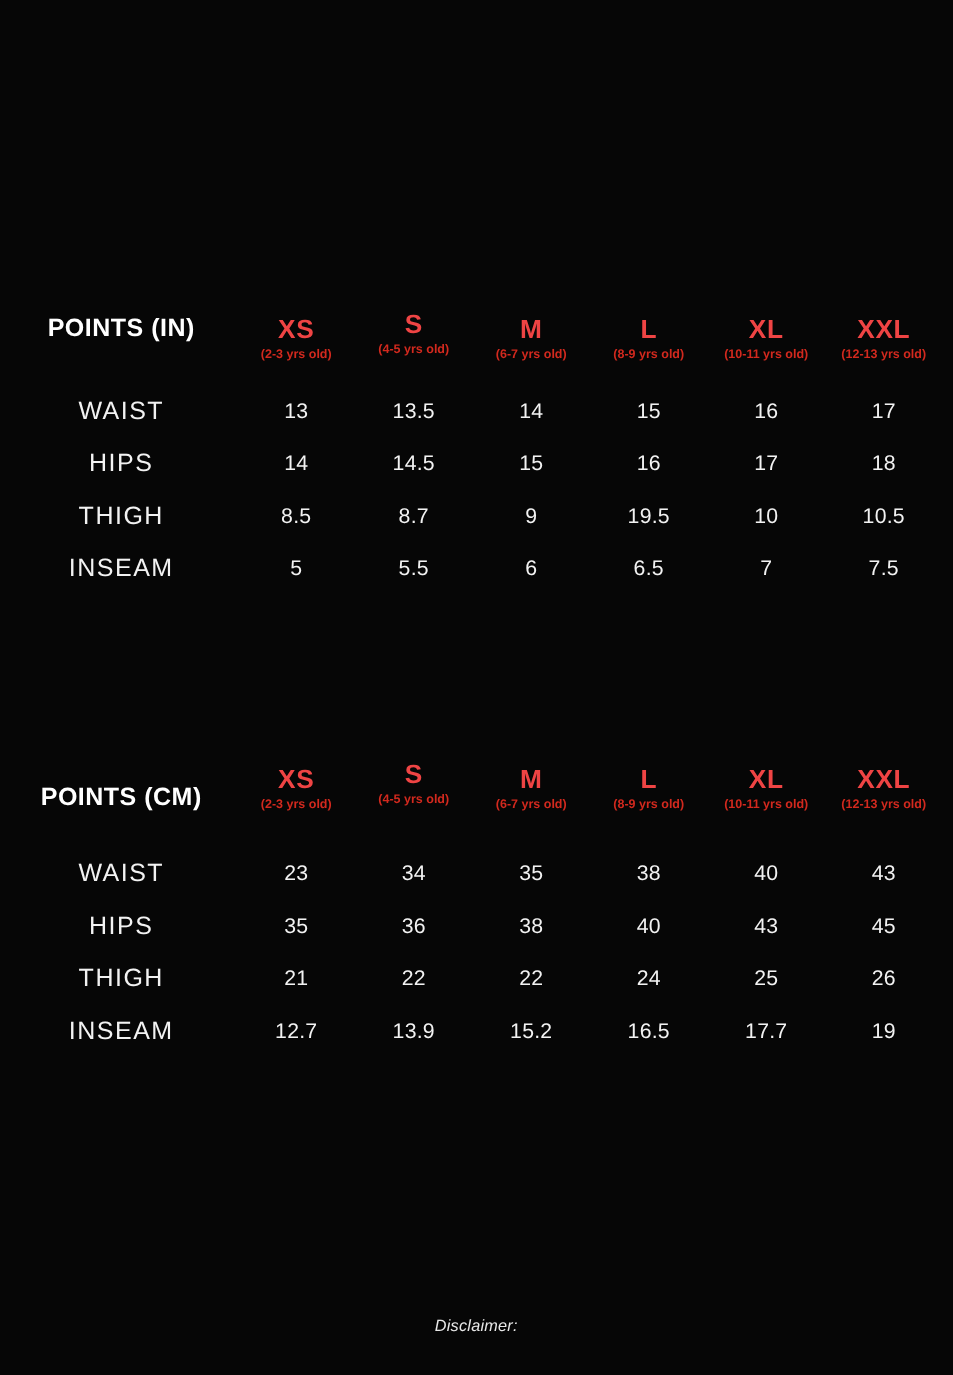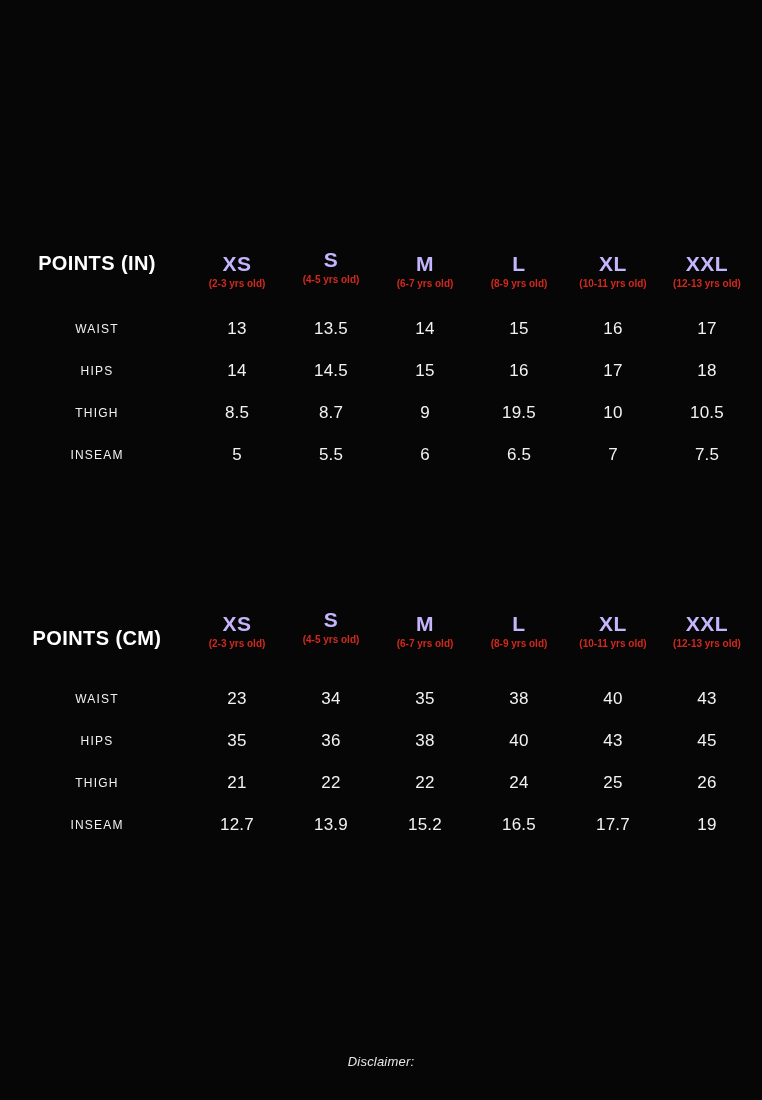--- a/index.html
+++ b/index.html
@@ -61,36 +61,36 @@
   .size-cell {
     display: flex;
     flex-direction: column;
     align-items: center;
     padding-top: 13px;
   }
   .size-cell.col-1 { transform: translateY(-4px); } 
   .size-letter {
     font-size: 21px;
     font-weight: 700;
-    color: #c4b5fd;
+    color: #ef4444;
     line-height: 26px;
     letter-spacing: 0.5px;
   }
   .size-age {
     font-size: 10px;
     font-weight: 700;
     color: var(--red);
     line-height: 14px;
     white-space: nowrap;
   }
 
   .data-row { height: 42px; align-items: center; }
   .row-label {
     text-align: center;
-    font-size: 12px;
+    font-size: 20px;
     letter-spacing: 1.2px;
     color: var(--text);
   }
   .cell-value {
     text-align: center;
     font-size: 17px;
     color: var(--text);
     letter-spacing: 0.2px;
   }
 

